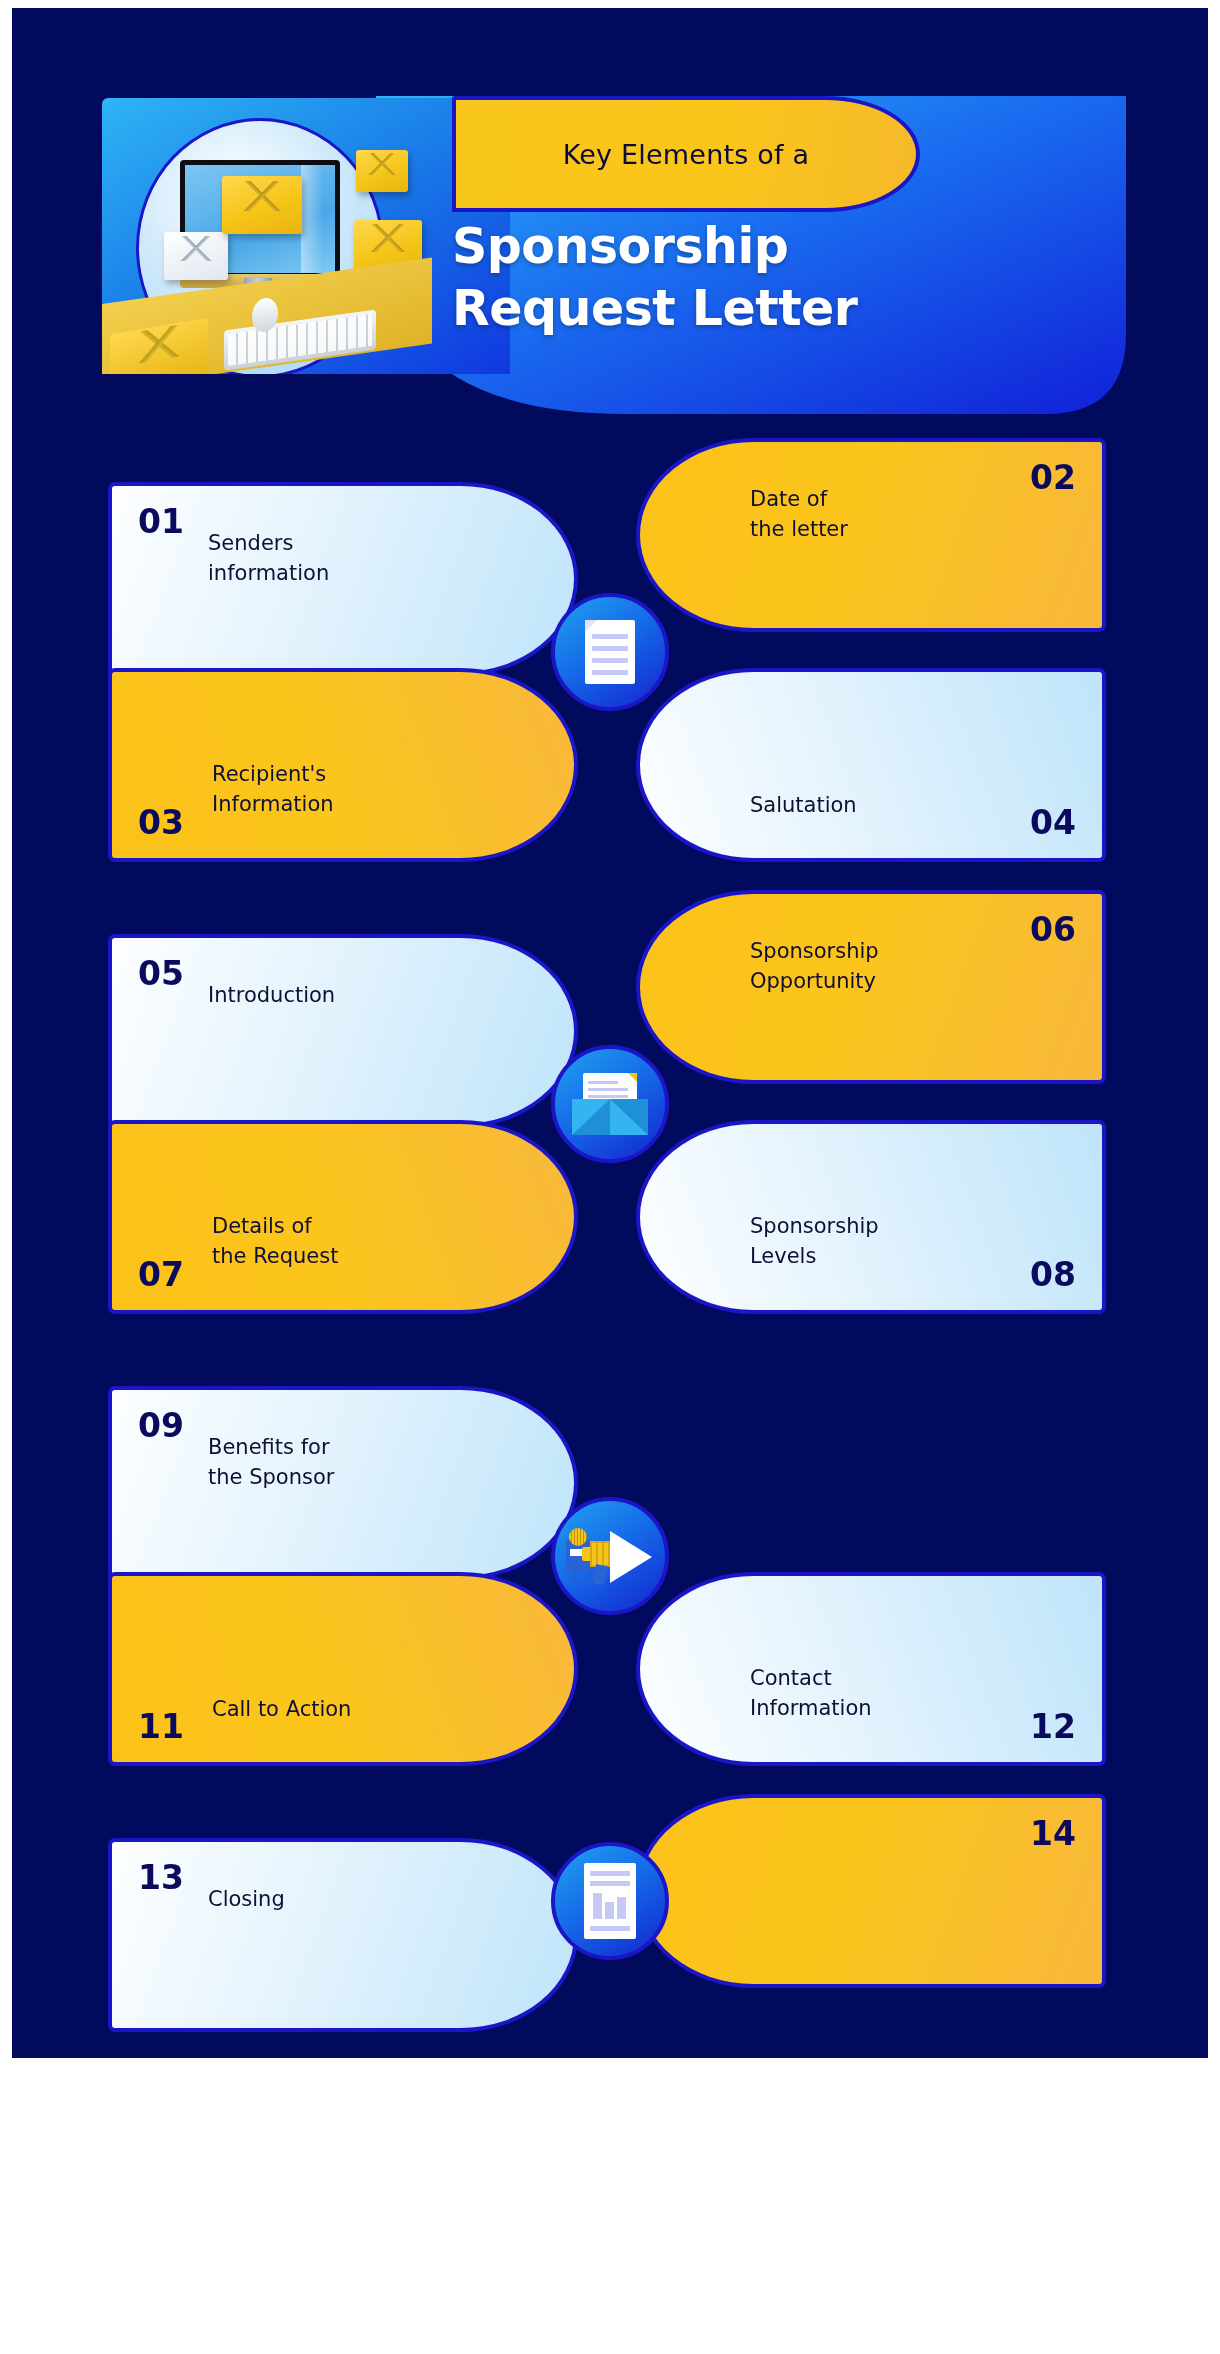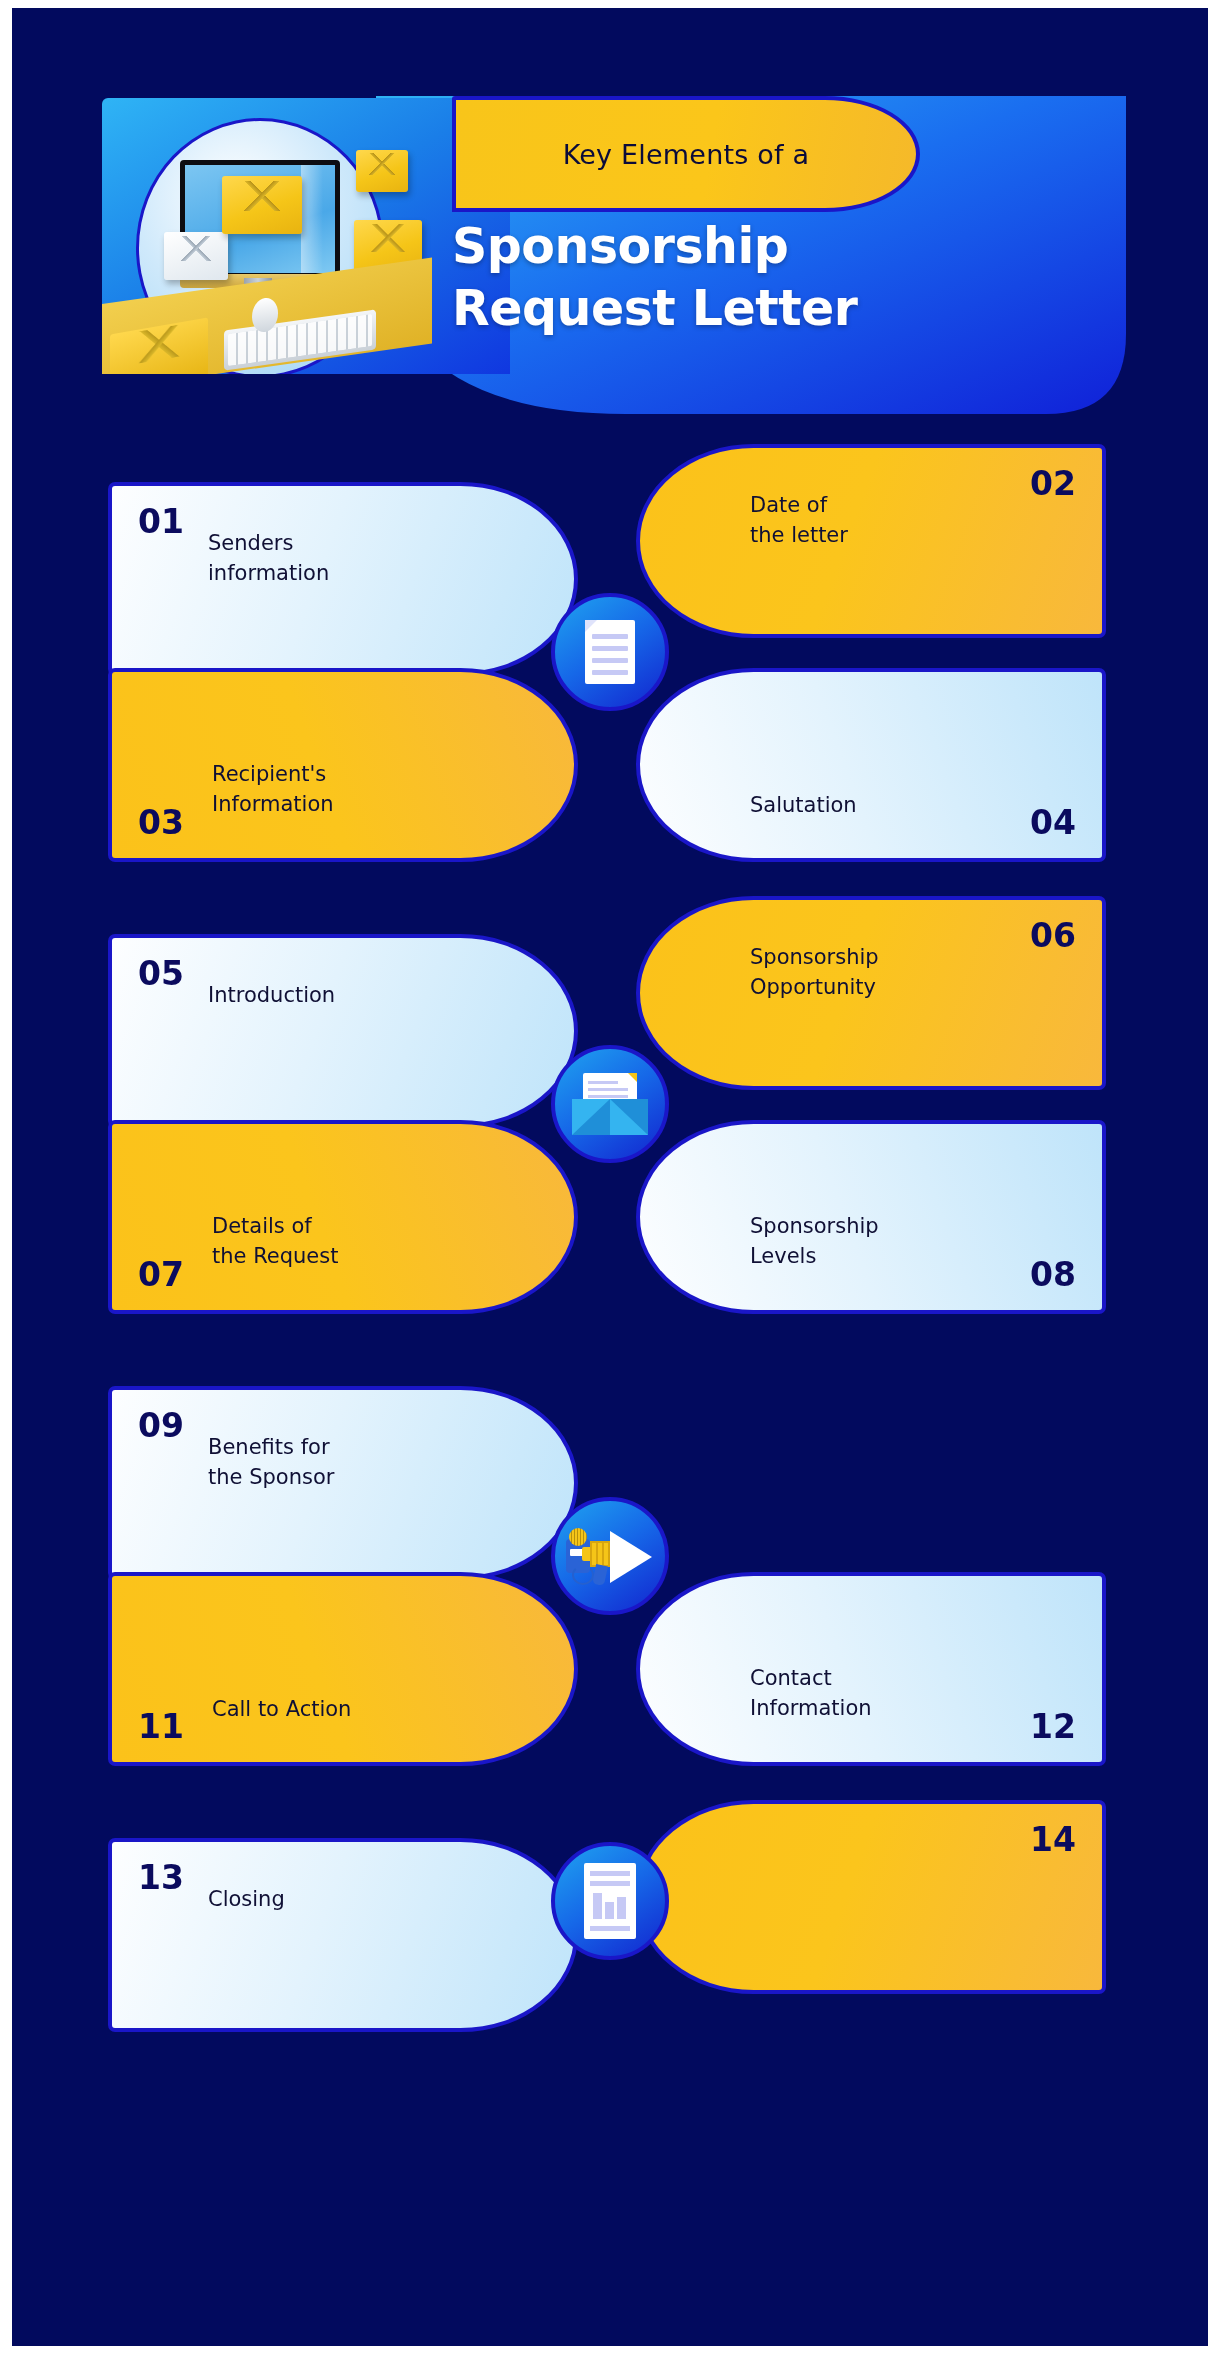--- a/index.html
+++ b/index.html
@@ -4,21 +4,21 @@
 <style>
   * { margin:0; padding:0; box-sizing:border-box; }
   body {
     width:1220px; height:2354px;
     background:#ffffff;
     font-family:"DejaVu Sans", sans-serif;
     overflow:hidden;
   }
   #poster {
     position:absolute; left:12px; top:8px;
-    width:1196px; height:2338px;
+    width:1196px; height:2050px;
     background:#020a5e;
     overflow:hidden;
   }
 
   
   #header {
     position:absolute; left:88px; top:88px;
     width:1026px; height:318px;
   }
   .hdr-photo {
@@ -161,21 +161,20 @@
   .petal.light{ background:linear-gradient(110deg,#fdfeff 0%,#e3f3fd 45%,#bfe4fa 100%); }
   .petal.gold { background:linear-gradient(110deg,#fbc21a 0%,#fbc51c 45%,#f8b83c 100%); }
 
   
   .petal.topleft{
     border-radius:14px 235px 235px 14px / 14px 194px 194px 14px;
     margin-top:44px;
   }
   .petal.topright{
     border-radius:235px 14px 14px 235px / 194px 14px 14px 194px;
-    margin-top:6px;
   }
   .petal.botleft{
     border-radius:14px 235px 235px 14px / 14px 194px 194px 14px;
     transform:scaleY(-1);
   }
   .petal.botright{
     border-radius:235px 14px 14px 235px / 194px 14px 14px 194px;
     transform:scaleY(-1);
   }
   .petal.botleft > *, .petal.botright > *{ transform:scaleY(-1); }

